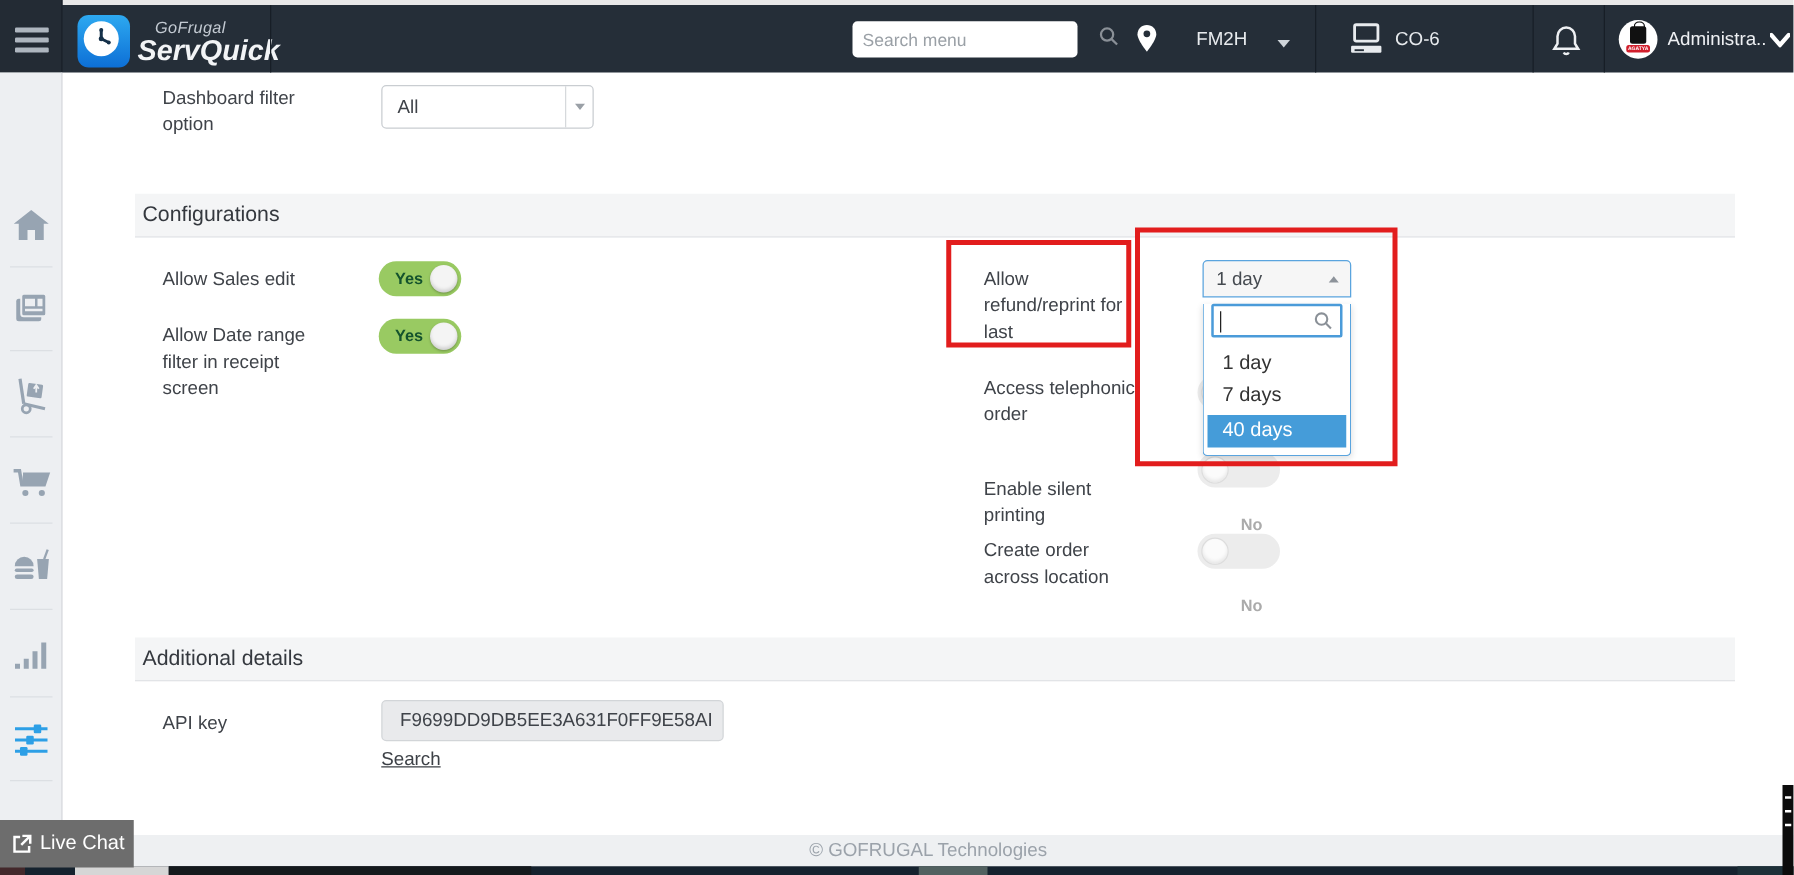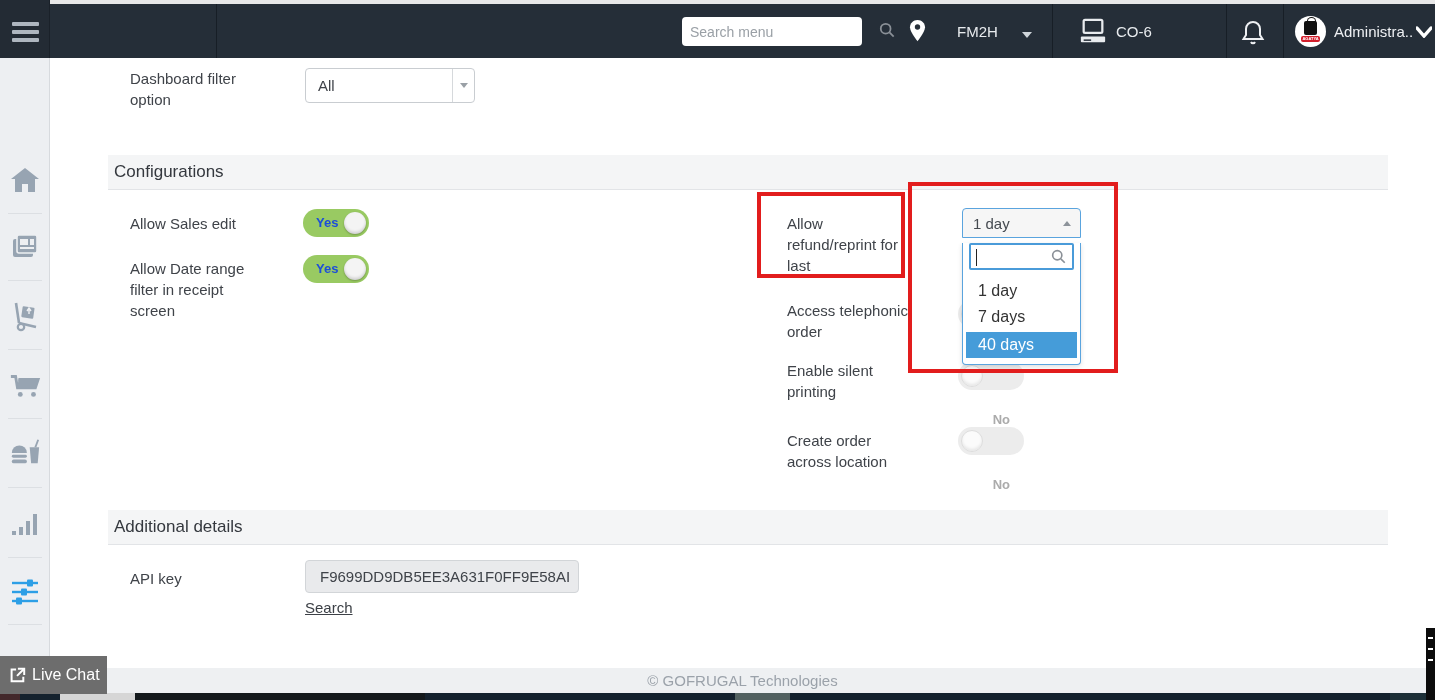--- a/index.html
+++ b/index.html
@@ -53,21 +53,21 @@
   .fld-label { position:absolute; font-size:15px; color:#3f4349; line-height:21px; }
 
   .all-select { position:absolute; left:305px; top:68px; width:170px; height:35px; background:#fff; border:1px solid #c9cdd1; border-radius:4px; cursor:pointer; }
   .all-select .val { position:absolute; left:12px; top:8px; font-size:15px; color:#3f4349; }
   .all-select .caret-cell { position:absolute; right:0; top:0; width:22px; height:33px; border-left:1px solid #d6d9dc; display:flex; align-items:center; justify-content:center; }
   .caret-sm-down { width:0; height:0; border-left:4px solid transparent; border-right:4px solid transparent; border-top:5px solid #9aa0a6; }
   .caret-sm-up { width:0; height:0; border-left:4px solid transparent; border-right:4px solid transparent; border-bottom:5px solid #8d939a; }
 
   .toggle { position:absolute; width:66px; height:28px; border-radius:14px; cursor:pointer; }
   .toggle.yes { background:#99ca62; }
-  .toggle.yes .txt { position:absolute; left:13px; top:6px; font-size:13px; font-weight:bold; color:#1d4ed8; }
+  .toggle.yes .txt { position:absolute; left:13px; top:6px; font-size:13px; font-weight:bold; color:#14532d; }
   .toggle.yes .knob { position:absolute; right:3px; top:3px; width:22px; height:22px; border-radius:50%; background:#f4f4f4; box-shadow:inset 0 -2px 3px rgba(0,0,0,.15), 0 1px 2px rgba(0,0,0,.25); }
   .toggle.no { background:#ececec; }
   .toggle.no .txt { position:absolute; right:14px; top:6px; font-size:13px; font-weight:bold; color:#ababab;margin-top:44px; }
   .toggle.no .knob { position:absolute; left:3px; top:3px; width:22px; height:22px; border-radius:50%; background:#fbfbfb; border:1px solid #ddd; box-shadow:inset 0 -2px 3px rgba(0,0,0,.08); }
 
   
   .combo { position:absolute; left:962px; top:208px; width:119px; z-index:5; }
   .combo-head { position:relative; height:30px; background:#f6f6f6; border:1px solid #5aa4de; border-radius:4px 4px 0 0; }
   .combo-head .val { position:absolute; left:10px; top:6px; font-size:15px; color:#454a50; }
   .combo-head .caret { position:absolute; right:9px; top:12px; }
@@ -107,20 +107,37 @@
   <div class="top-strip"></div>
 
   <div class="header">
     <div class="hamburger-box">
       <div class="hamburger">
           <span></span>
           <span></span>
           <span></span>
         </div>
     </div>
+    <div class="logo-wrap">
+      <div class="logo-icon">
+        <div class="logo-clock">
+            <svg width="22" height="22" viewBox="0 0 22 22">
+              <circle cx="11" cy="11" r="2" fill="#15314a"></circle>
+              <line x1="11" y1="11" x2="11" y2="4" stroke="#15314a" stroke-width="2.4" stroke-linecap="round"></line>
+              <line x1="11" y1="11" x2="17" y2="14" stroke="#15314a" stroke-width="2.4" stroke-linecap="round"></line>
+              <circle cx="11" cy="4" r="1.6" fill="#15314a"></circle>
+              <circle cx="17" cy="14" r="1.6" fill="#15314a"></circle>
+            </svg>
+          </div>
+      </div>
+      <div class="logo-text">
+        <div class="logo-gofrugal">GoFrugal</div>
+        <div class="logo-servquick">ServQuick</div>
+      </div>
+    </div>
     <div class="hdr-divider" style="left:216px"></div>
 
     <div class="search-box">
       <input type="text" placeholder="Search menu" style="">
       <span class="mag"><svg width="16" height="16" viewBox="0 0 18 18" fill="none" stroke="#8a9097" stroke-width="2">
             <circle cx="7.5" cy="7.5" r="5.5"></circle>
             <line x1="11.8" y1="11.8" x2="16.5" y2="16.5"></line>
           </svg></span>
     </div>
 
@@ -254,21 +271,21 @@
   </div>
 
   <div class="fld-label" style="left:130px; top:258px; width:118px;">Allow Date range filter in receipt screen</div>
   <div class="toggle yes" style="left:303px; top:255px;">
     <span class="txt">Yes</span>
       <span class="knob"></span>
   </div>
 
   <div class="fld-label" style="left:787px; top:213px; width:126px;">Allow refund/reprint for last</div>
   <div class="fld-label" style="left:787px; top:300px; width:126px;">Access telephonic order</div>
-  <div class="fld-label" style="left:787px; top:360px; width:126px;">Enable silent printing</div>
+  <div class="fld-label" style="left:787px; top:381px; width:126px;">Enable silent printing</div>
   <div class="fld-label" style="left:787px; top:430px; width:130px;">Create order across location</div>
 
   <div class="toggle no" style="left:958px; top:300px; z-index:1;">
     <span class="txt">No</span>
       <span class="knob"></span>
   </div>
   <div class="toggle no" style="left:958px; top:362px; z-index:1;">
     <span class="txt">No</span>
       <span class="knob"></span>
   </div>

